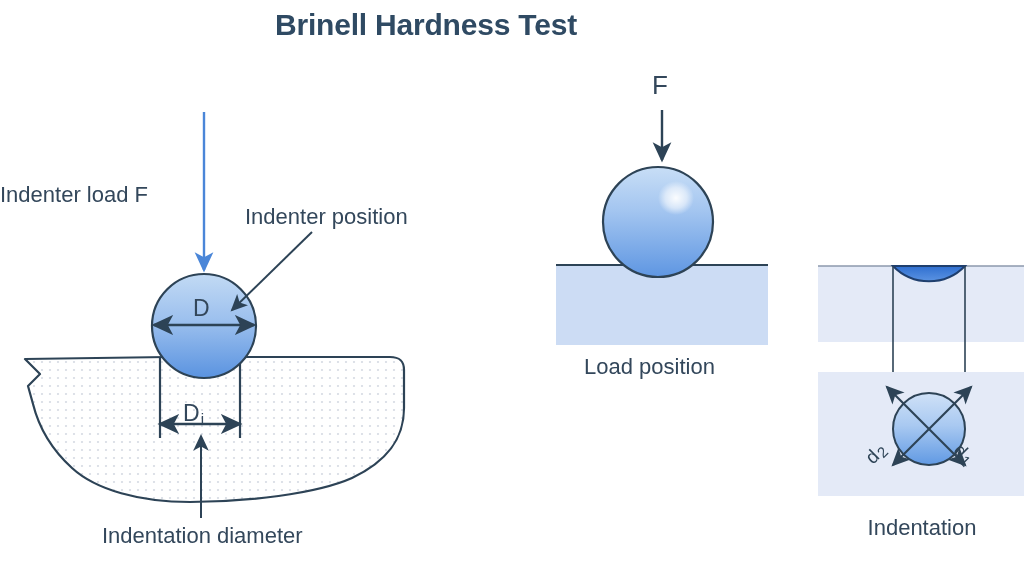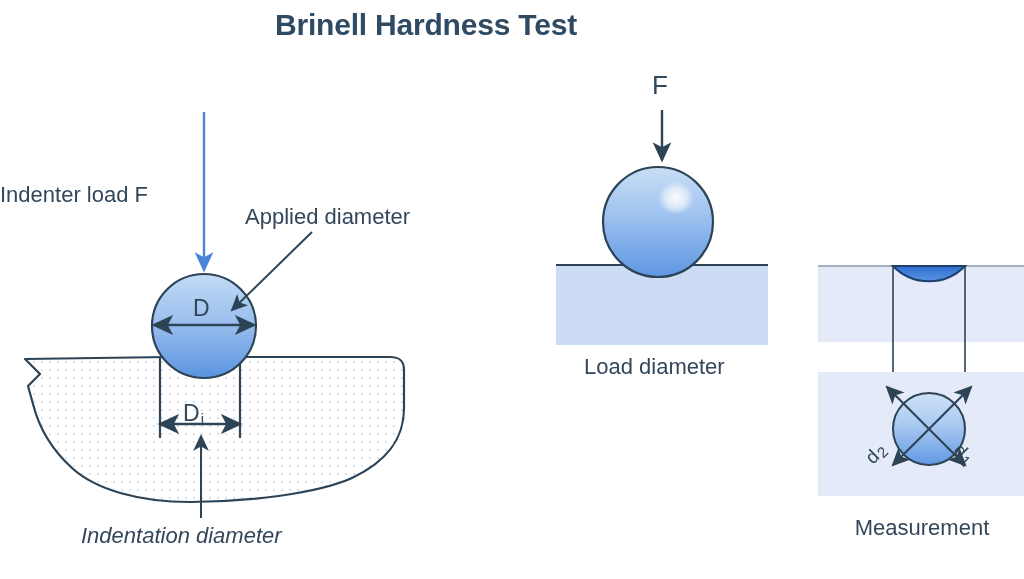--- a/index.html
+++ b/index.html
@@ -175,31 +175,31 @@
 
       <circle cx="929" cy="429" r="36" fill="url(#gradSphereR)" stroke="#2d4356" stroke-width="2"></circle>
 
       <line x1="971" y1="387" x2="893" y2="465" stroke="#2d4356" stroke-width="2.2" marker-start="url(#ahDarkStart)" marker-end="url(#ahDark)"></line>
       <line x1="887" y1="387" x2="965" y2="465" stroke="#2d4356" stroke-width="2.2" marker-start="url(#ahDarkStart)" marker-end="url(#ahDark)"></line>
     </g>
   </svg>
 
   <div class="lbl" style="left:0px; top:182px;">Indenter load F</div>
 
-  <div class="lbl" style="left:245px; top:204px;">Applied diameter</div>
+  <div class="lbl" style="left:245px; top:204px;">Indenter position</div>
 
   <div class="lbl" style="left:193px; top:295px; font-size:23px;">D</div>
 
   <div class="lbl" style="left:183px; top:400px; font-size:23px;"><span>D</span><span class="sub">i</span></div>
 
-  <div class="lbl" style="left:81px; top:523px;font-style:italic;">Indentation diameter</div>
+  <div class="lbl" style="left:102px; top:523px;">Indentation diameter</div>
 
   <div class="lbl" style="left:652px; top:70px; font-size:26px;">F</div>
 
-  <div class="lbl" style="left:584px; top:354px;">Load diameter</div>
+  <div class="lbl" style="left:584px; top:354px;">Load position</div>
 
   <div class="rot rot-l" style="left:866px; top:443px;"><span>d</span><span class="sub">2</span></div>
 
   <div class="rot rot-r" style="left:954px; top:443px;"><span>d</span><span class="sub">1</span></div>
 
-  <div class="lbl lbl-center" style="left:820px; top:515px; width:204px;">Measurement</div>
+  <div class="lbl lbl-center" style="left:820px; top:515px; width:204px;">Indentation</div>
 
 </div>
 
 </body></html>

